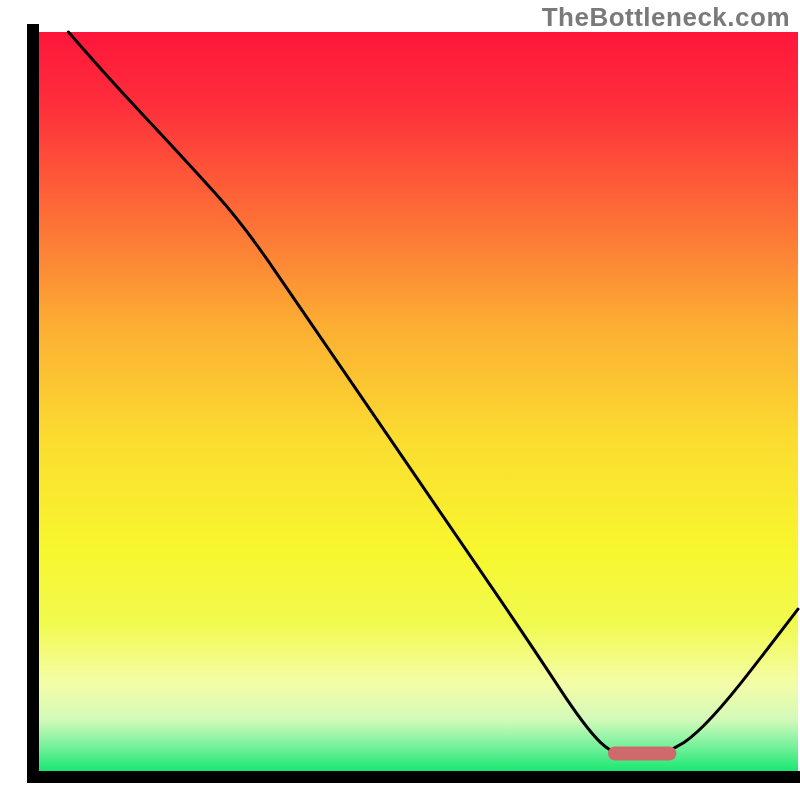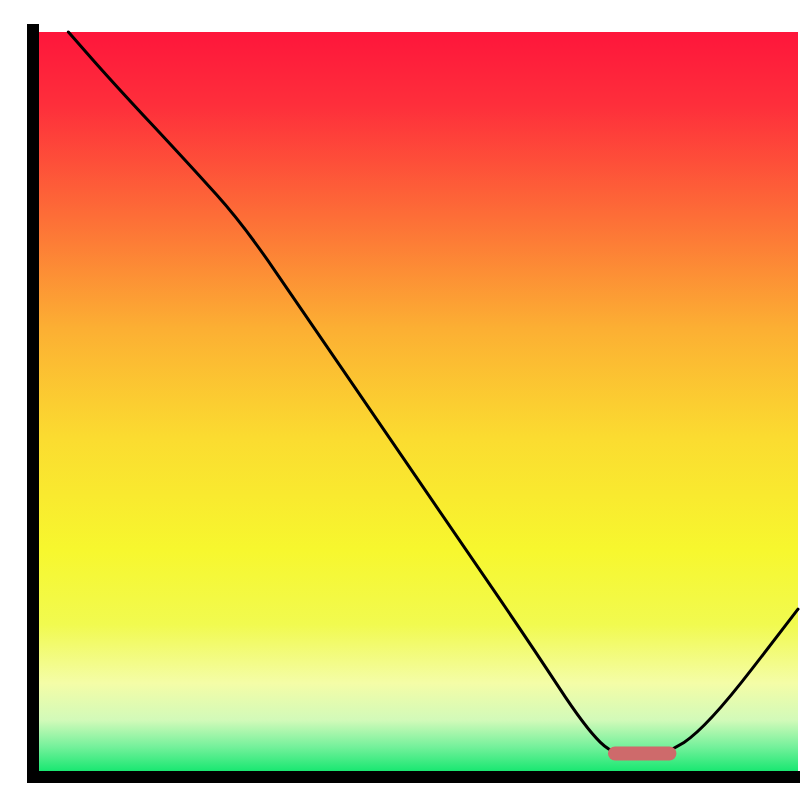--- a/index.html
+++ b/index.html
@@ -25,20 +25,21 @@
     color: #7a7a7a;
     letter-spacing: 0.5px;
     user-select: none;
   }
   svg { display: block; }
 </style>
 </head>
 <body>
 
 <div class="chart-wrap">
+  <div class="watermark">TheBottleneck.com</div>
   <svg id="chart-svg" width="800" height="800" viewBox="0 0 800 800">
     <defs>
       <linearGradient id="bg-grad" x1="0" y1="0" x2="0" y2="1">
           <stop offset="0%" stop-color="#FE163B"></stop>
           <stop offset="10%" stop-color="#FE2F3B"></stop>
           <stop offset="25%" stop-color="#FD6E37"></stop>
           <stop offset="40%" stop-color="#FCAF33"></stop>
           <stop offset="55.00000000000001%" stop-color="#FBDC30"></stop>
           <stop offset="70%" stop-color="#F7F72E"></stop>
           <stop offset="80%" stop-color="#F1FA4F"></stop>

